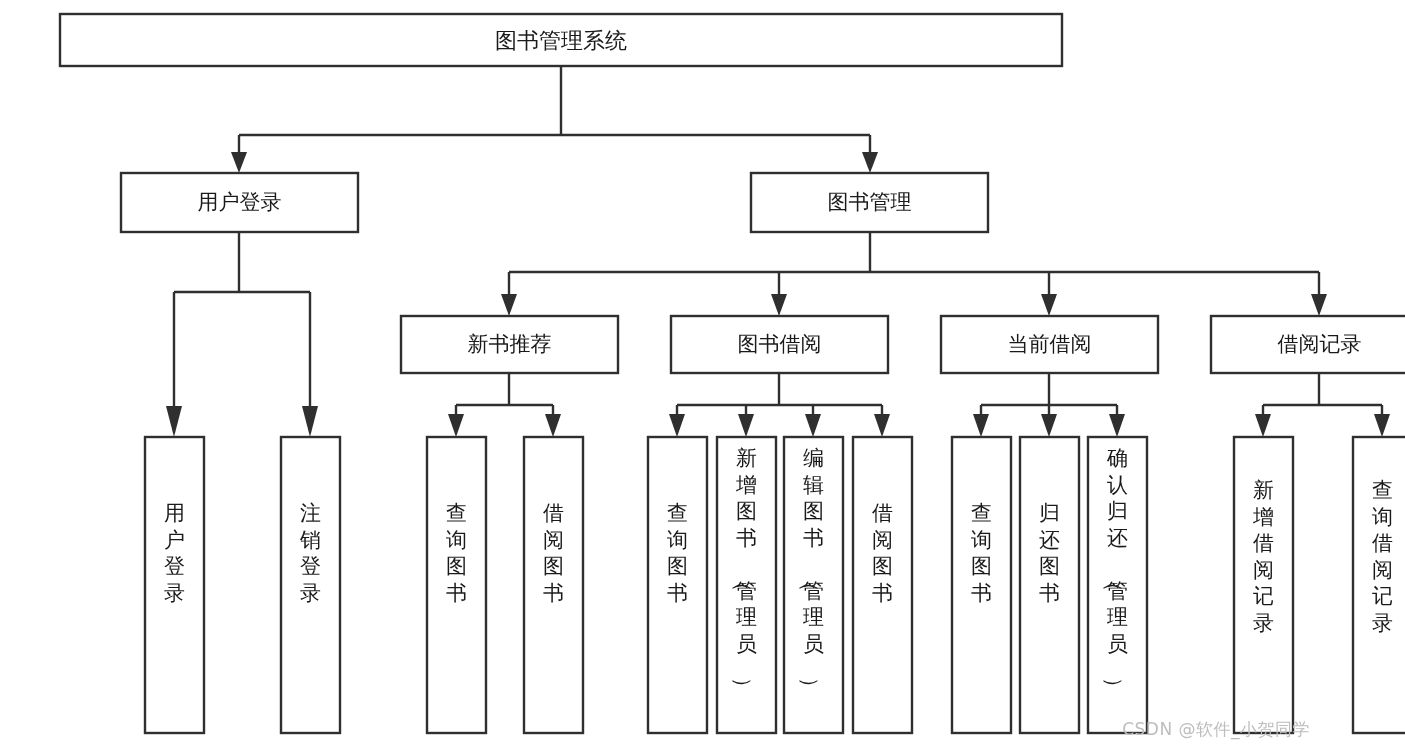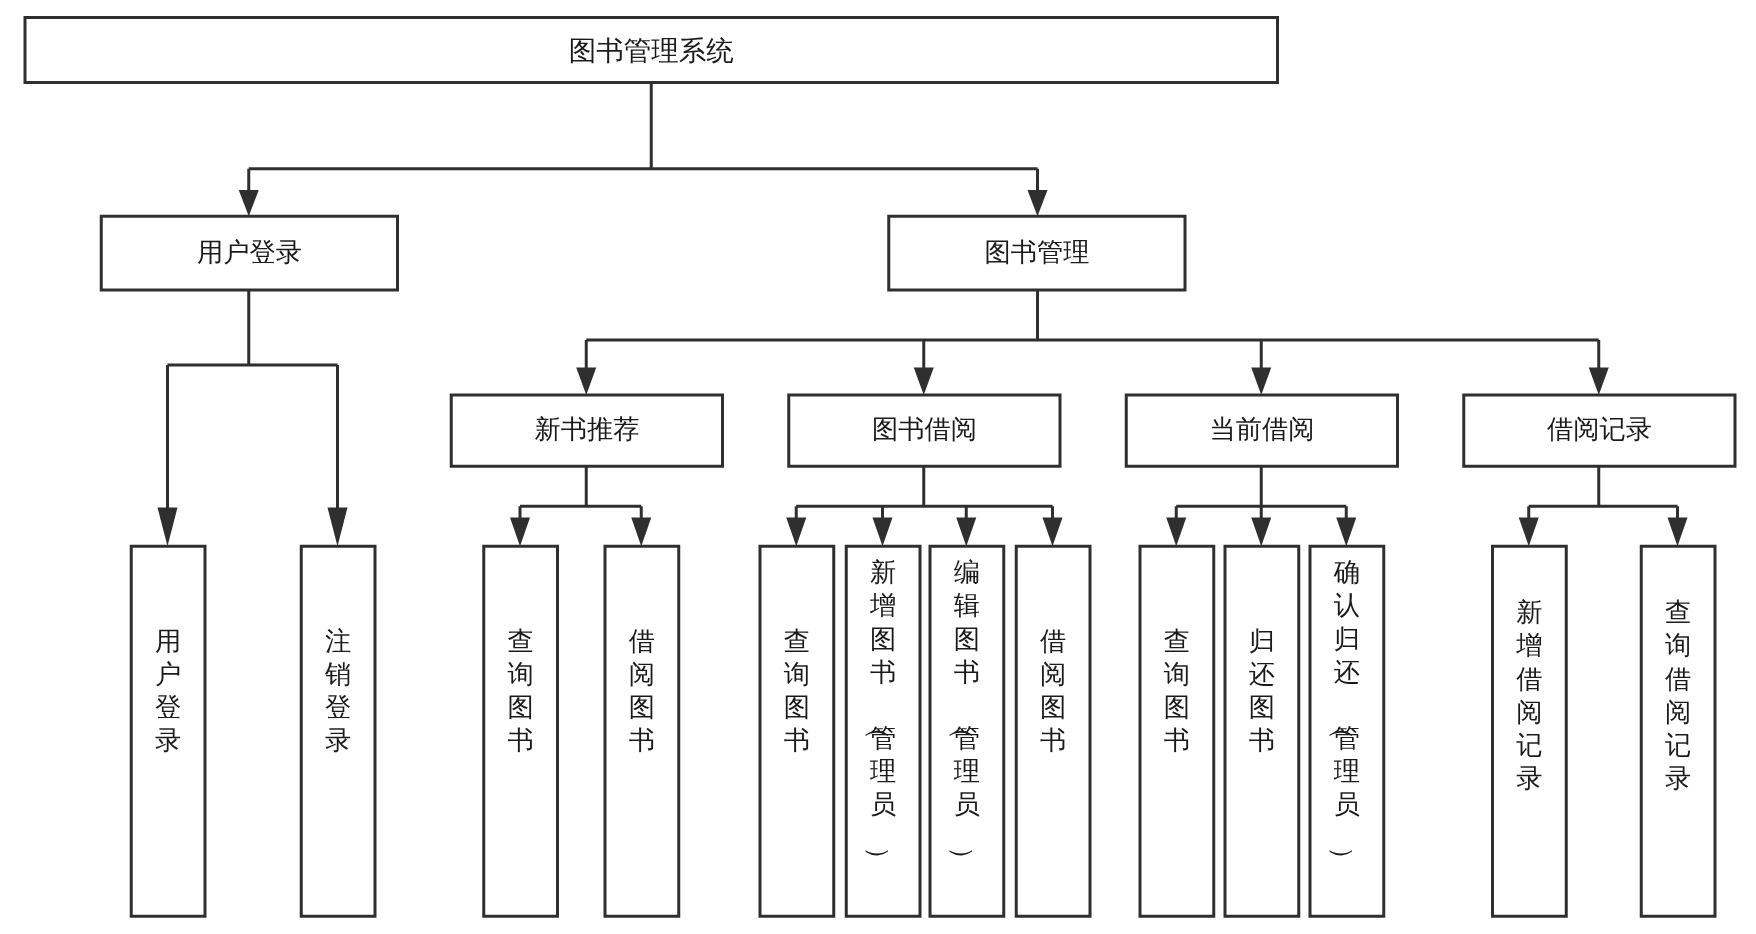--- a/index.html
+++ b/index.html
@@ -12,20 +12,21 @@
     width: 1405px;
     height: 747px;
     font-family: "DejaVu Sans", "Liberation Sans", sans-serif;
     overflow: hidden;
     position: relative;
   }
   #diagram-root {
     position: relative;
     width: 1284px;
     height: 747px;
+    margin-left: 40px;
   }
   svg.diagram {
     display: block;
     width: 1405px;
     height: 747px;
   }
   .node-box {
     fill: #ffffff;
     stroke: #2f2f2f;
     stroke-width: 2.4;
@@ -225,13 +226,14 @@
       <rect class="node-box" x="1194" y="437" width="59" height="296"></rect>
       <text class="leaf-label" x="1223.5" y="497"><tspan x="1223.5" dy="0">新</tspan><tspan x="1223.5" dy="26.5">增</tspan><tspan x="1223.5" dy="26.5">借</tspan><tspan x="1223.5" dy="26.5">阅</tspan><tspan x="1223.5" dy="26.5">记</tspan><tspan x="1223.5" dy="26.5">录</tspan></text>
     </g>
     <g>
       <rect class="node-box" x="1313" y="437" width="59" height="296"></rect>
       <text class="leaf-label" x="1342.5" y="497"><tspan x="1342.5" dy="0">查</tspan><tspan x="1342.5" dy="26.5">询</tspan><tspan x="1342.5" dy="26.5">借</tspan><tspan x="1342.5" dy="26.5">阅</tspan><tspan x="1342.5" dy="26.5">记</tspan><tspan x="1342.5" dy="26.5">录</tspan></text>
     </g>
 
   </svg>
 
+  <div class="watermark">CSDN @软件_小贺同学</div>
 </div>
 
 </body></html>

